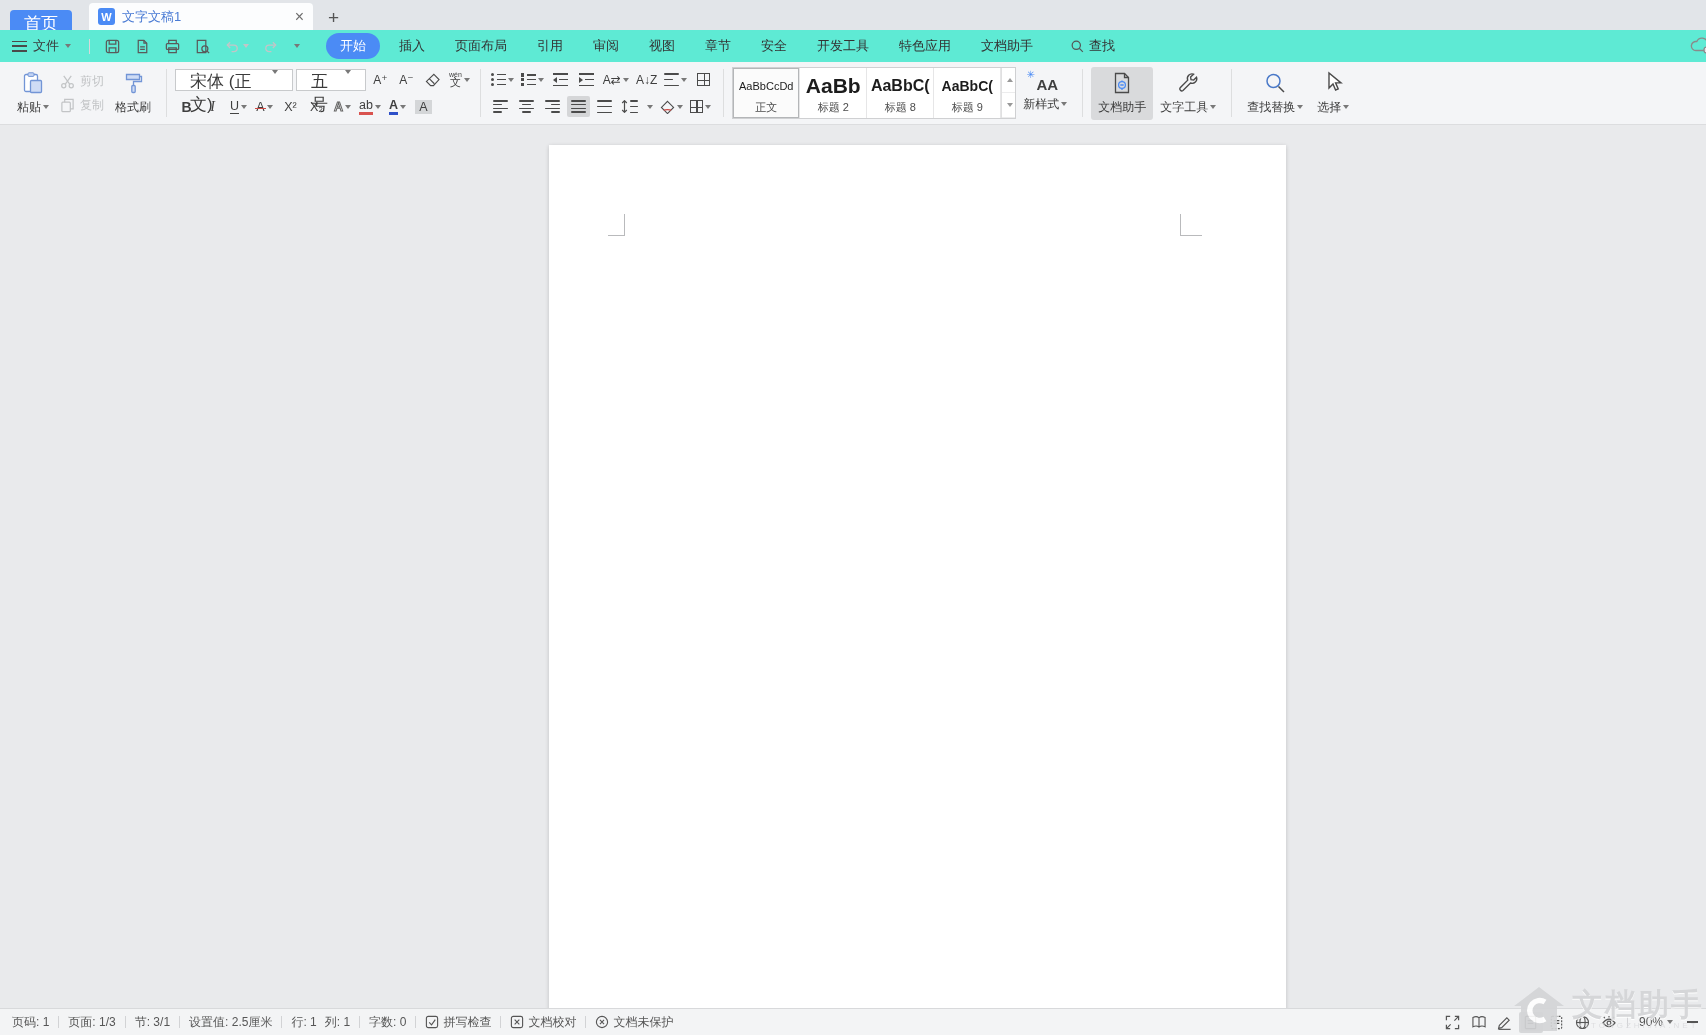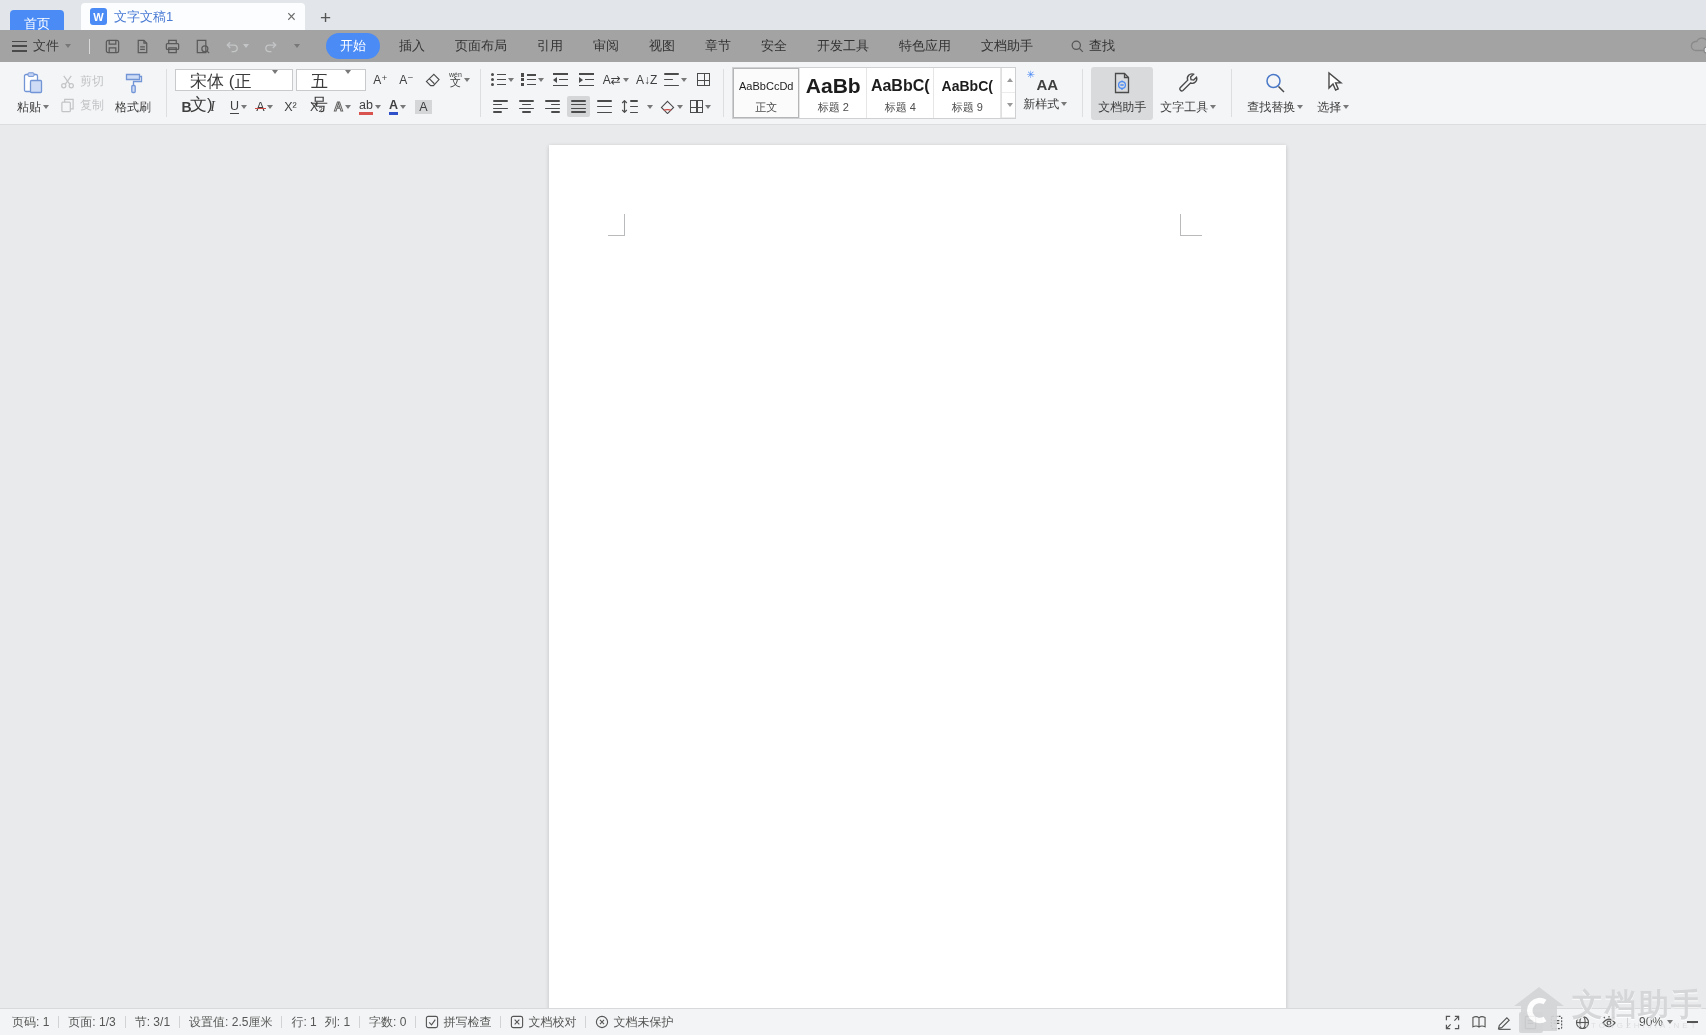--- a/index.html
+++ b/index.html
@@ -1,28 +1,28 @@
 <!DOCTYPE html>
 <html><head>
 <meta charset="utf-8">
 <style>
 *{margin:0;padding:0;box-sizing:border-box}
 html,body{width:1706px;height:1035px;overflow:hidden}
 body{font-family:"Liberation Sans","DejaVu Sans",sans-serif;position:relative;background:#e9eaec;color:#3b3b3b}
 
 
 .tabbar{position:absolute;top:0;left:0;right:0;height:30px;background:#e2e5e9;display:flex;align-items:flex-end}
-.tab-home{height:20px;margin-left:10px;padding:0 14px;background:#4b8bf5;color:#fff;font-size:13px;line-height:27px;border-radius:4px 4px 0 0;cursor:default}
+.tab-home{height:20px;margin-left:10px;padding:0 14px;background:#4b8bf5;color:#fff;font-size:17px;line-height:27px;border-radius:4px 4px 0 0;cursor:default}
 .tab-doc{height:27px;width:224px;margin-left:17px;background:#fcfdfe;border-radius:4px 4px 0 0;display:flex;align-items:center;padding:0 9px;font-size:13px;color:#4a7bd4}
 .wicon{width:17px;height:17px;background:#4b8bf5;color:#fff;border-radius:3px;font-size:11px;font-weight:bold;display:flex;align-items:center;justify-content:center;margin-right:7px;flex:0 0 auto}
 .tab-close{margin-left:auto;color:#6d6d6d;font-size:16px;line-height:1}
 .newtab{font-size:19px;color:#555;margin-left:15px;margin-bottom:3px;line-height:1}
 
 
-.menubar{position:absolute;top:30px;left:0;right:0;height:32px;background:#a3a3a3;display:flex;align-items:center;padding:12px 12px;font-size:13px}
+.menubar{position:absolute;top:30px;left:0;right:0;height:32px;background:#5eead4;display:flex;align-items:center;padding:12px 12px;font-size:13px}
 .hamb{width:15px;height:11px;display:flex;flex-direction:column;justify-content:space-between;margin-right:6px}
 .hamb i{height:1.5px;background:#4a4a4a;display:block}
 .file-btn{display:flex;align-items:center;gap:4px;margin-right:10px}
 .vline{width:1px;height:15px;background:#d7d8da;margin:0 8px}
 .qbar{display:flex;align-items:center;gap:13px;margin:0 6px}
 .qbar .qi{display:flex;align-items:center}
 .menu-items{display:flex;align-items:flex-start;margin-left:16px}
 .menu-item{padding:4px 11px;margin:0 4px;color:#333;cursor:default;white-space:nowrap}
 .menu-item.active{background:#4b8bf5;color:#fff;border-radius:13px;padding:4px 14px}
 .find-box{display:flex;align-items:center;gap:4px;margin-left:22px;color:#333}
@@ -450,21 +450,21 @@
     <div class="gcell sel">
       <span class="gprev" style="font-size:11px">AaBbCcDd</span>
       <span class="gname">正文</span>
     </div>
     <div class="gcell">
       <span class="gprev" style="font-size:21px;font-weight:bold">AaBb</span>
       <span class="gname">标题 2</span>
     </div>
     <div class="gcell">
       <span class="gprev" style="font-size:16px;font-weight:bold">AaBbC(</span>
-      <span class="gname">标题 4</span>
+      <span class="gname">标题 8</span>
     </div>
     <div class="gcell">
       <span class="gprev" style="font-size:14px;font-weight:bold">AaBbC(</span>
       <span class="gname">标题 9</span>
     </div>
     <div class="gscroll">
       <div>
           <span class="caret up" style="border-bottom-color:#999"></span>
         </div>
       <div>

